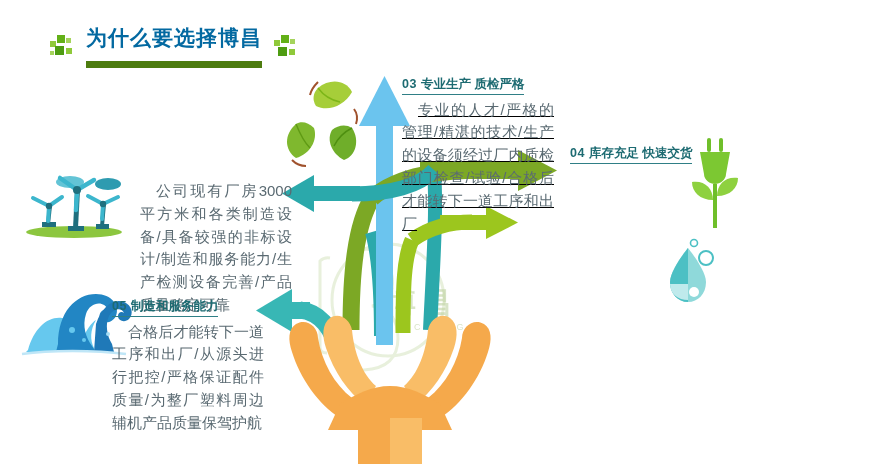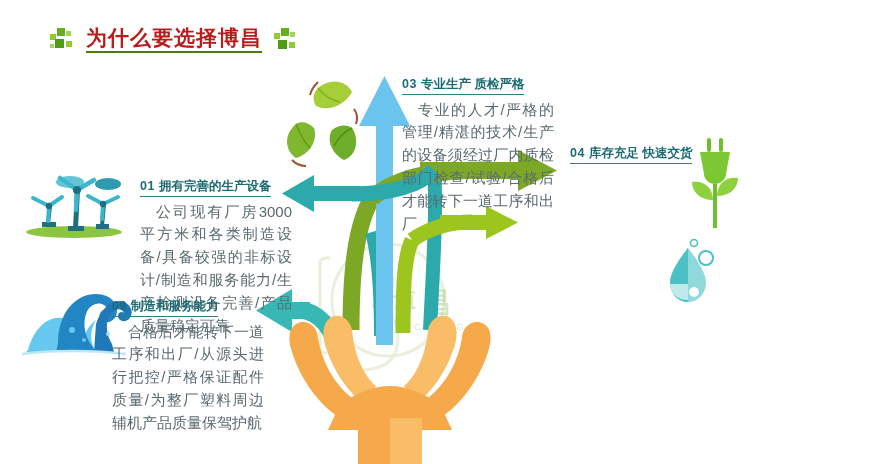--- a/index.html
+++ b/index.html
@@ -7,41 +7,41 @@
     width:884px;height:464px;position:relative;overflow:hidden;
     background:#ffffff;
     font-family:"Liberation Sans","DejaVu Sans",sans-serif;
   }
   .stage{position:absolute;left:0;top:0;width:884px;height:464px;}
   svg.layer{position:absolute;left:0;top:0;width:884px;height:464px;}
 
   
   .header{position:absolute;left:50px;top:26px;display:flex;align-items:center;gap:10px;}
   .title-text{
-    font-size:21px;font-weight:bold;color:#b91c1c;letter-spacing:1px;
-    border-bottom:2px solid #4d7c0f;padding-bottom:2px;line-height:1.1;
+    font-size:21px;font-weight:bold;color:#0369a1;letter-spacing:1px;
+    border-bottom:7px solid #4d7c0f;padding-bottom:12px;line-height:1.1;
   }
   .sqcluster{position:relative;width:26px;height:24px;}
   .sqcluster i{position:absolute;display:block;background:#63b018;}
 
   
   .block{position:absolute;}
   .bhead{
     font-size:12.5px;font-weight:bold;color:#1d6b72;white-space:nowrap;
     border-bottom:1px solid #2f7f86;padding-bottom:1px;display:inline-block;
     line-height:1.25;
   }
   .bhead .num{color:#1d6b72;margin-right:4px;letter-spacing:0.5px;}
   .bbody{
     margin-top:4px;font-size:15px;color:#5a6a72;line-height:1.52;
     text-indent:16px;text-align:justify;
   }
   .b01{left:140px;top:176px;width:152px;}
   .b02{left:112px;top:296px;width:152px;}
-  .b03{left:402px;top:74px;width:152px;}
+  .b03{left:402px;top:74px;width:152px;text-decoration:underline;}
   .b04{left:558px;top:143px;width:150px;margin-left:12px;}
   .b05{left:512px;top:242px;width:145px;}
 
   .wm-text{
     position:absolute;left:386px;top:288px;width:180px;text-align:left;
     color:#b9cf9a;opacity:.55;pointer-events:none;
   }
   .wm-cn{font-size:30px;font-weight:bold;letter-spacing:6px;line-height:1;}
   .wm-en{font-size:9px;letter-spacing:4.2px;margin-top:4px;}
 </style>
@@ -223,29 +223,26 @@
                C706 270 688 248 688 248 Z" fill="#8fd9da"></path>
       <path d="M688 248 C688 248 670 270 670 282 C670 294 678 302 688 302 Z" fill="#4cc0c4"></path>
       <path d="M670 284 L688 284 L688 300 C678 300 670 294 670 284 Z" fill="#bfeaec"></path>
       <circle cx="694" cy="292" r="5" fill="#ffffff"></circle>
       <circle cx="706" cy="258" r="7" fill="none" stroke="#4cc0c4" stroke-width="2"></circle>
       <circle cx="694" cy="243" r="3.5" fill="none" stroke="#4cc0c4" stroke-width="1.6"></circle>
     </g>
   </svg>
 
   <div class="block b01">
-    <div class="bhead">
-      <span class="num">01</span><span>拥有完善的生产设备</span>
-    </div>
     <div class="bbody">公司现有厂房3000平方米和各类制造设备/具备较强的非标设计/制造和服务能力/生产检测设备完善/产品质量稳定可靠</div>
   </div>
 
   <div class="block b02">
     <div class="bhead">
-      <span class="num">09</span><span>制造和服务能力</span>
+      <span class="num">05</span><span>制造和服务能力</span>
     </div>
     <div class="bbody">合格后才能转下一道工序和出厂/从源头进行把控/严格保证配件质量/为整厂塑料周边辅机产品质量保驾护航</div>
   </div>
 
   <div class="block b03">
     <div class="bhead">
       <span class="num">03</span><span>专业生产  质检严格</span>
     </div>
     <div class="bbody">专业的人才/严格的管理/精湛的技术/生产的设备须经过厂内质检部门检查/试验/合格后才能转下一道工序和出厂</div>
   </div>

